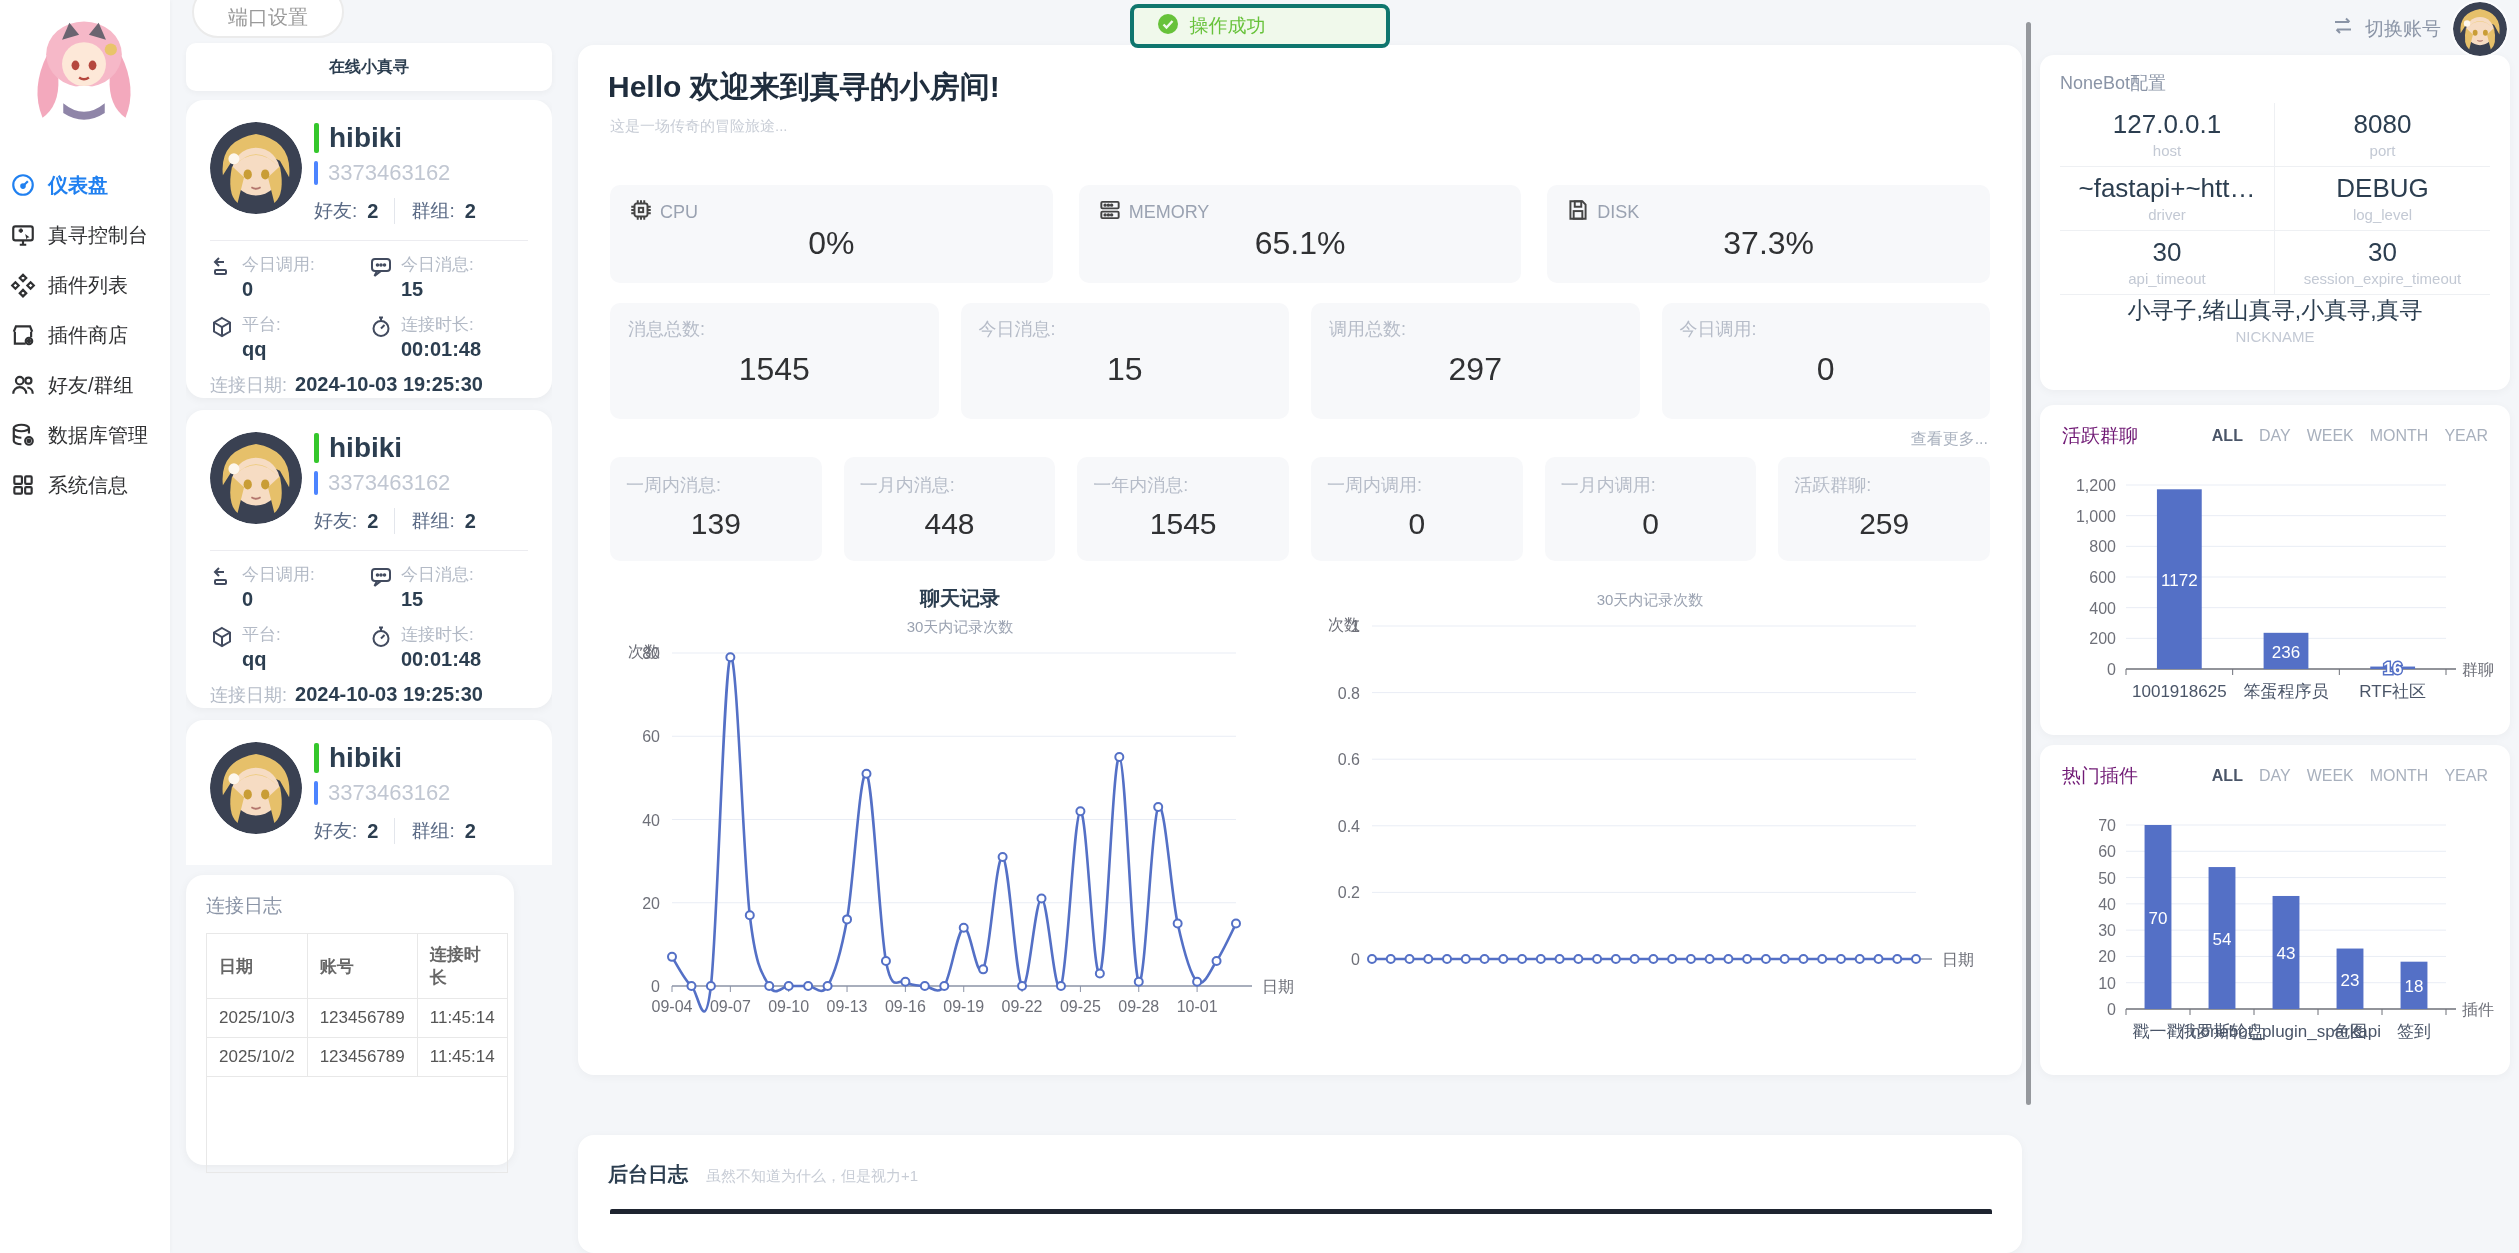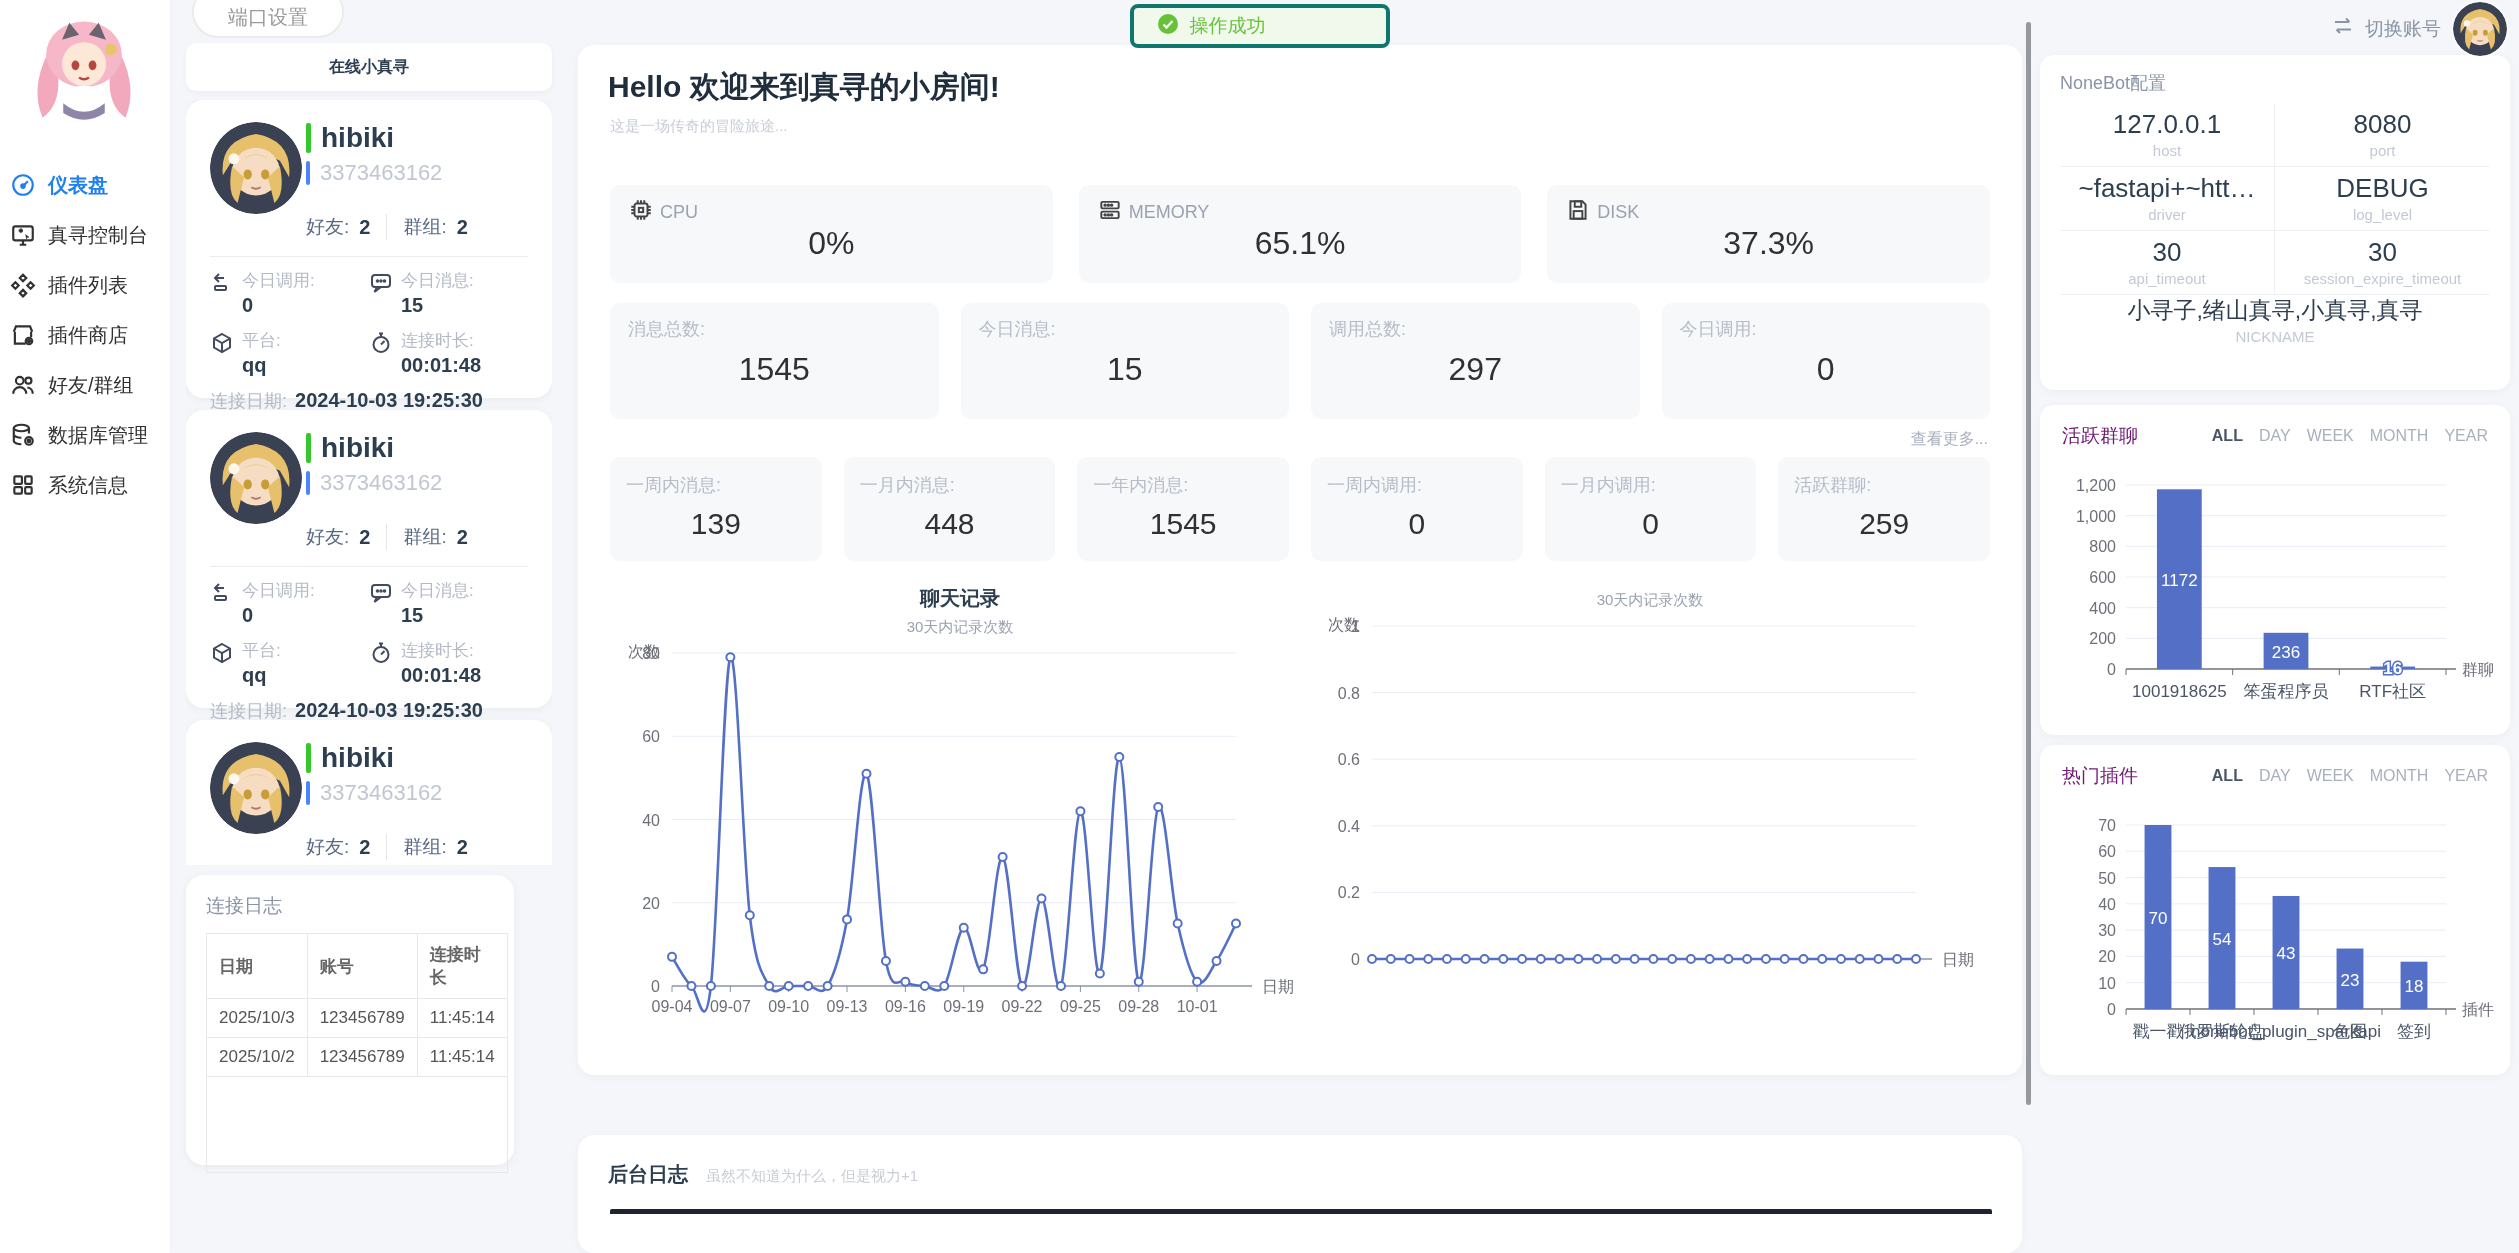--- a/index.html
+++ b/index.html
@@ -14,27 +14,27 @@
   .nav-item .nicon { width:26px; height:26px; display:flex; }
   .nav-item.active { color:#2080f0; font-weight:bold; }
   .nicon svg { width:26px; height:26px; }
 
   
   .col2 { position:absolute; left:178px; top:0; width:382px; height:100%; }
   .port-btn { position:absolute; left:14px; top:-14px; width:152px; height:52px; background:#fff; border:2px solid #ebebeb; border-radius:28px; color:#9a9a9a; font-size:20px; cursor:pointer; font-family:inherit; padding-top:10px; }
   .list-title { position:absolute; left:8px; top:43px; width:366px; height:48px; background:#fff; border-radius:10px; display:flex; align-items:center; justify-content:center; font-size:16px; font-weight:bold; color:#2c3e50; box-shadow:0 2px 6px rgba(0,0,0,.04); }
   .bot-scroll { position:absolute; left:8px; top:100px; width:366px; height:765px; overflow:hidden; }
   .bot-card { background:#fff; border-radius:18px; box-shadow:0 2px 10px rgba(0,0,0,.05); padding:22px 24px 16px 24px; margin-bottom:12px; height:298px; }
-  .bc-head { display:flex; gap:4px; }
+  .bc-head { display:flex; gap:12px; }
   .bc-ava { width:92px; height:92px; border-radius:50%; overflow:hidden; flex:none; }
   .bc-name { display:flex; align-items:center; gap:10px; font-size:28px; font-weight:bold; color:#2c3e50; }
   .bar-g { width:5px; height:30px; background:#35c72c; border-radius:2px; }
   .bar-b { width:4px; height:24px; background:#4c84ff; border-radius:2px; }
   .bc-id { display:flex; align-items:center; gap:10px; font-size:22px; color:#c1c7d2; margin-top:6px; }
-  .bc-fg { display:flex; align-items:center; gap:10px; margin-top:28px; font-size:19px; color:#5a6a85; }
+  .bc-fg { display:flex; align-items:center; gap:10px; margin-top:12px; font-size:19px; color:#5a6a85; }
   .bc-fg b { color:#2c3e50; font-size:20px; }
   .bc-fg .vdiv { width:1px; height:26px; background:#e3e6ec; margin:0 6px; }
   .bc-div { height:1px; background:#ececf0; margin:16px 0 12px 0; }
   .bc-stats { display:grid; grid-template-columns:1fr 1fr; row-gap:12px; }
   .bstat { display:flex; gap:8px; }
   .bstat .sic { width:24px; height:24px; margin-top:2px; color:#424b5f; }
   .bstat .sic svg { width:24px; height:24px; }
   .bstat .lab { font-size:17px; color:#b3bac6; }
   .bstat .val { font-size:20px; font-weight:bold; color:#2c3e50; margin-top:2px; }
   .bc-date { margin-top:12px; font-size:18px; color:#b3bac6; }

